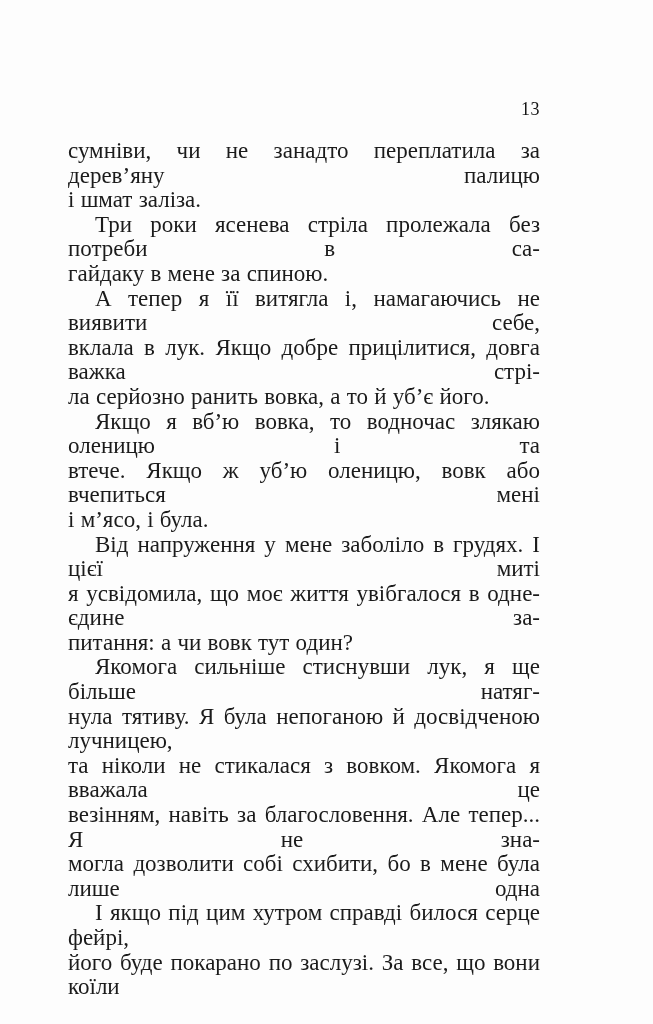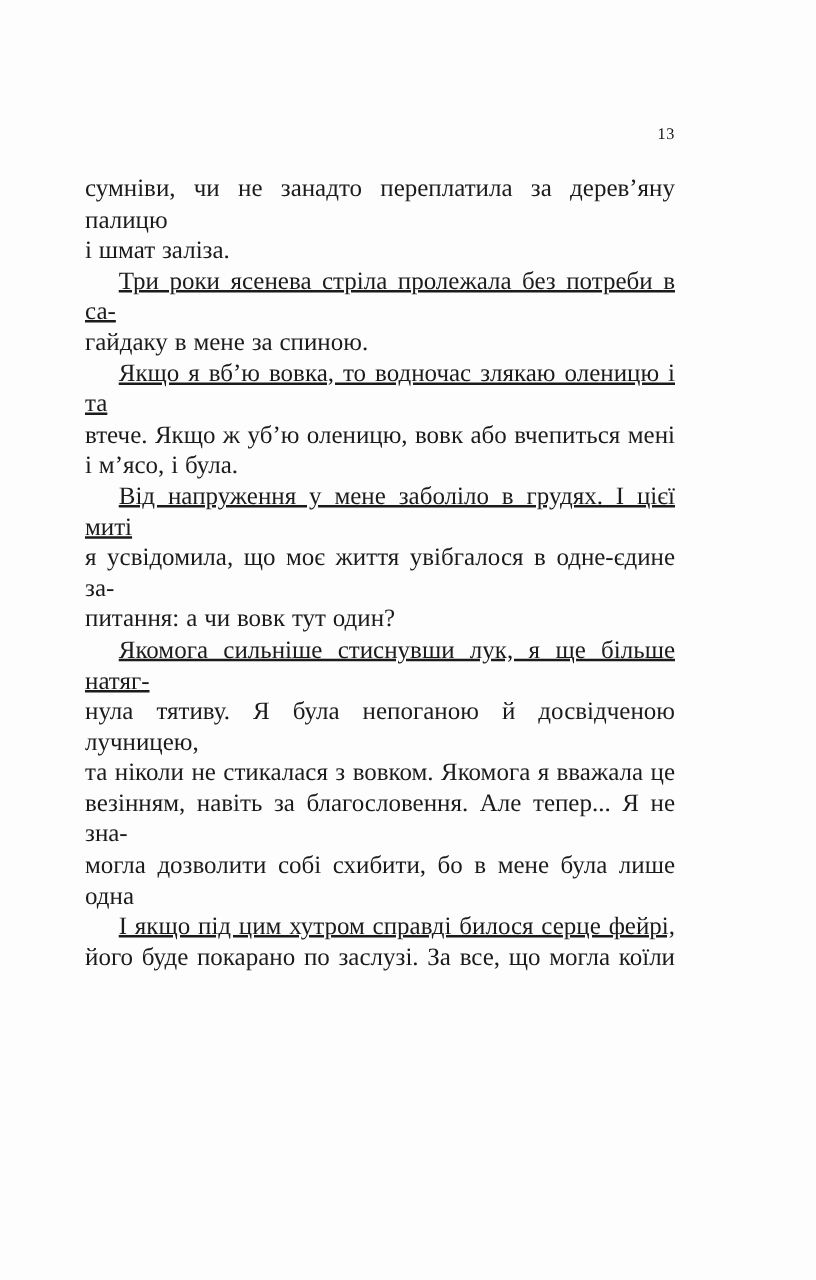--- a/index.html
+++ b/index.html
@@ -18,79 +18,83 @@
     position: relative;
     width: 653px;
     height: 1024px;
   }
   .page-number {
     position: absolute;
     top: 99px;
     left: 68px;
     width: 472px;
     text-align: right;
-    font-size: 13px;
+    font-size: 18px;
     letter-spacing: 0.5px;
     color: #141414;
   }
   .text-block {
     position: absolute;
     top: 139px;
     left: 68px;
     width: 472px;
-    font-size: 20px;
+    font-size: 23px;
     line-height: 24.6px;
   }
   .paragraph {
     margin: 0;
     padding: 0;
   }
   .line {
     text-align: justify;
     text-align-last: justify;
     white-space: normal;
     word-spacing: 0.5px;
   }
   .line.para-first {
     text-indent: 27px;
-    text-decoration: underline;
   }
   .line.para-last {
     text-align-last: left;
   }
 </style>
 </head>
 <body>
 
 <div class="page">
   <div class="page-number">13</div>
   <div class="text-block">
       <div class="paragraph">
         <div class="line">сумніви, чи не занадто переплатила за дерев’яну палицю</div>
         <div class="line para-last">і шмат заліза.</div>
       </div>
       <div class="paragraph">
         <div class="line para-first">Три роки ясенева стріла пролежала без потреби в са-</div>
         <div class="line para-last">гайдаку в мене за спиною.</div>
       </div>
       <div class="paragraph">
+        <div class="line para-first">А тепер я її витягла і, намагаючись не виявити себе,</div>
+        <div class="line">вклала в лук. Якщо добре прицілитися, довга важка стрі-</div>
+        <div class="line para-last">ла серйозно ранить вовка, а то й уб’є його.</div>
+      </div>
+      <div class="paragraph">
         <div class="line para-first">Якщо я вб’ю вовка, то водночас злякаю оленицю і та</div>
         <div class="line">втече. Якщо ж уб’ю оленицю, вовк або вчепиться мені</div>
         <div class="line para-last">і м’ясо, і була.</div>
       </div>
       <div class="paragraph">
         <div class="line para-first">Від напруження у мене заболіло в грудях. І цієї миті</div>
         <div class="line">я усвідомила, що моє життя увібгалося в одне-єдине за-</div>
         <div class="line para-last">питання: а чи вовк тут один?</div>
       </div>
       <div class="paragraph">
         <div class="line para-first">Якомога сильніше стиснувши лук, я ще більше натяг-</div>
         <div class="line">нула тятиву. Я була непоганою й досвідченою лучницею,</div>
         <div class="line">та ніколи не стикалася з вовком. Якомога я вважала це</div>
         <div class="line">везінням, навіть за благословення. Але тепер... Я не зна-</div>
         <div class="line">могла дозволити собі схибити, бо в мене була лише одна</div>
       </div>
       <div class="paragraph">
         <div class="line para-first">І якщо під цим хутром справді билося серце фейрі,</div>
-        <div class="line">його буде покарано по заслузі. За все, що могла коїли</div>
+        <div class="line">його буде покарано по заслузі. За все, що вони коїли</div>
       </div>
     </div>
 </div>
 
 </body></html>

